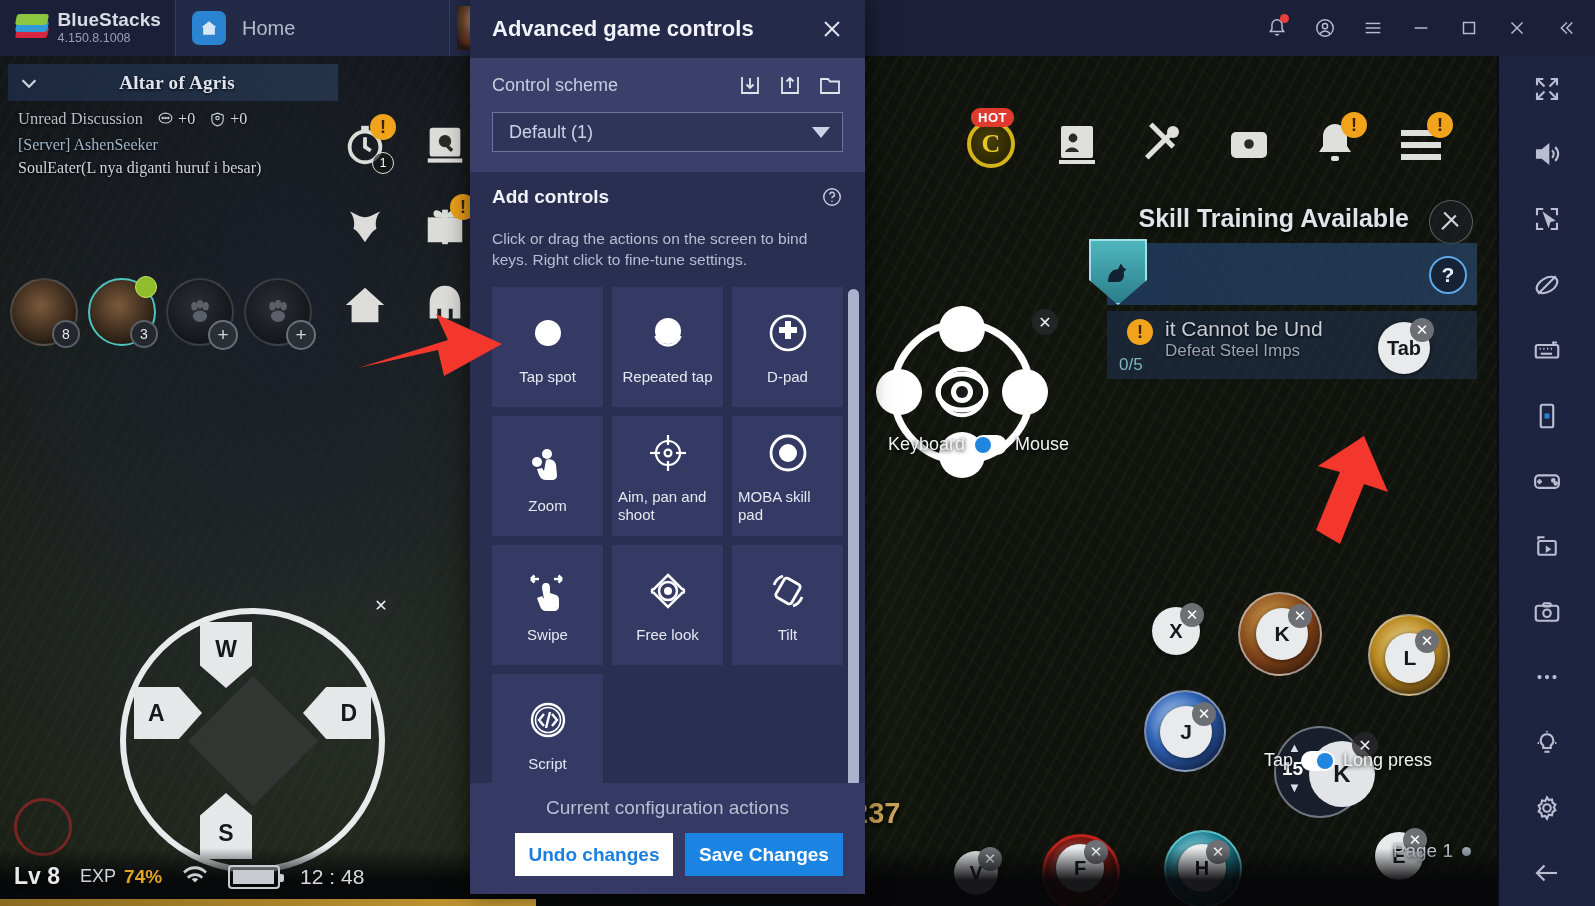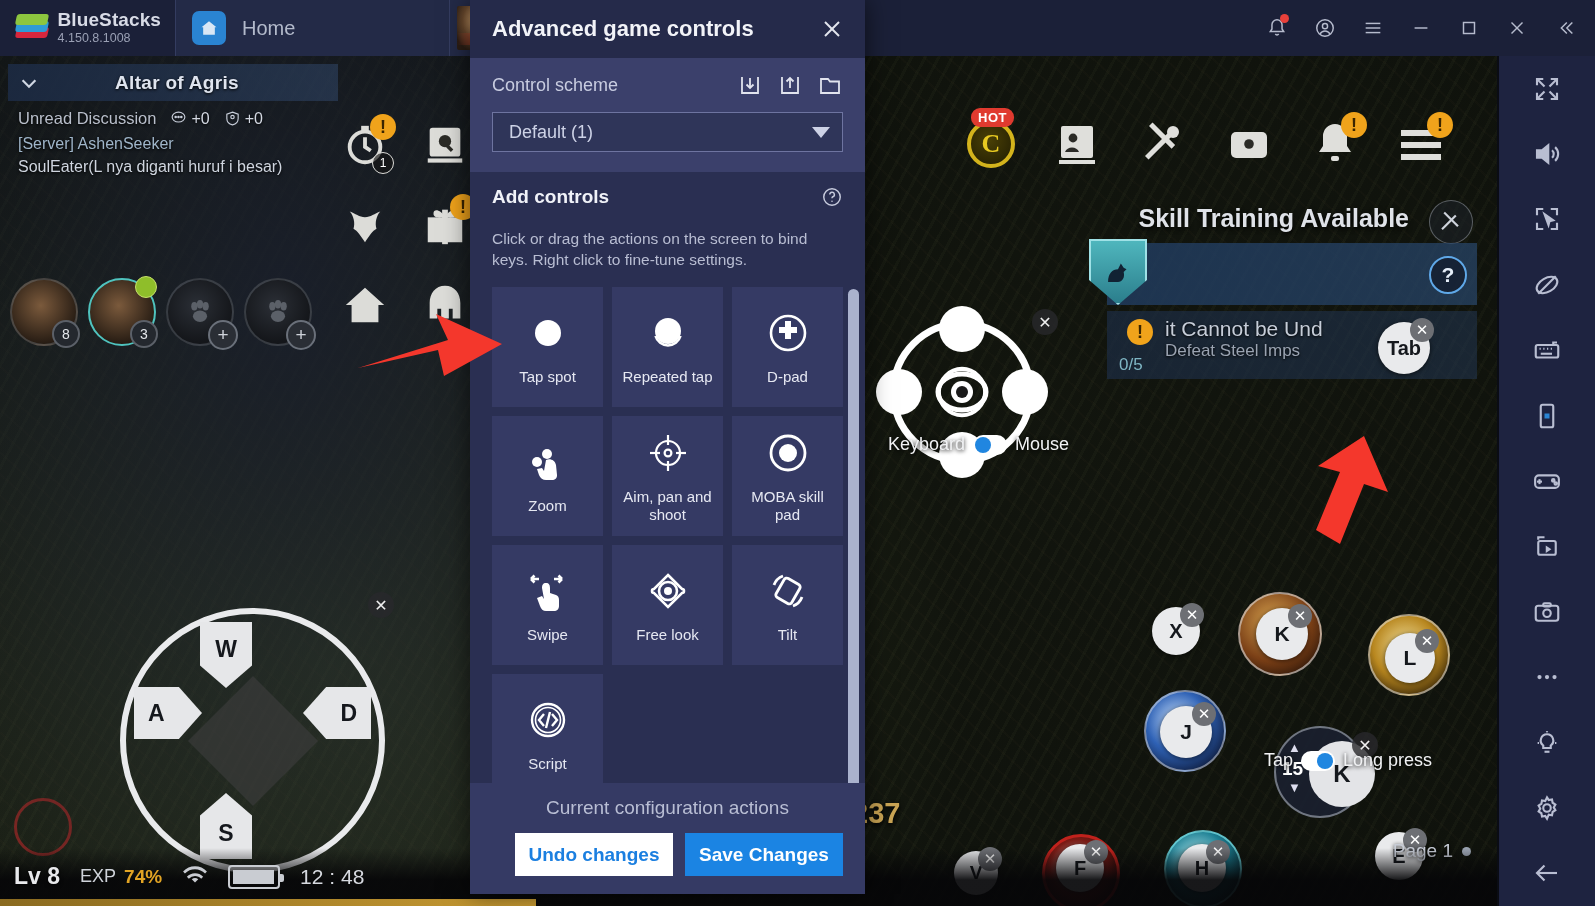--- a/index.html
+++ b/index.html
@@ -73,21 +73,21 @@
     background:
       repeating-linear-gradient(118deg, rgba(120,130,80,.055) 0 3px, rgba(0,0,0,0) 3px 12px),
       repeating-linear-gradient(42deg, rgba(90,70,45,.05) 0 2px, rgba(0,0,0,0) 2px 16px);
   }
   .game::after{
     content:""; position:absolute; left:-5%; top:-10%; width:60%; height:130%;
     background: radial-gradient(ellipse at 40% 30%, rgba(25,30,45,.85), rgba(5,6,10,.0) 70%);
   }
 
   
-  .chatbox { position:absolute; left:8px; top:8px; width:330px; z-index:3; }
+  .chatbox { position:absolute; left:8px; top:8px; width:330px; z-index:3;font-family:Liberation Serif, serif; }
   .chat-head {
     height:37px; background: linear-gradient(90deg, rgba(28,42,66,.92), rgba(48,70,104,.55));
     display:flex; align-items:center; padding:0 10px; gap:8px;
   }
   .chev-down { width:22px; height:22px; stroke:#cfd6e2; fill:none; stroke-width:2.4; }
   .chat-head-title { flex:1; text-align:center; color:#dfe4ee; font-size:19px; font-weight:bold; letter-spacing:.3px; padding-right:22px;
     text-shadow:0 1px 3px #000; }
   .chat-sub { display:flex; align-items:center; gap:14px; padding:8px 10px 2px 10px; }
   .chat-sub-label { color:#b9bfcb; font-size:16.5px; text-shadow:0 1px 3px #000; }
   .chat-pill { display:flex; align-items:center; gap:4px; color:#d3d8e2; font-size:16px; text-shadow:0 1px 3px #000;}
@@ -281,21 +281,21 @@
   .addctl-q { position:absolute; right:22px; top:14px; width:22px;height:22px;}
   .addctl-q svg{width:22px;height:22px;stroke:#c7cbdd;fill:none;stroke-width:1.6;}
   .addctl-p { color:#b8bdd2; font-size:15.5px; line-height:1.35; margin-top:21px; }
 
   .grid-wrap { flex:1; overflow:hidden; position:relative; padding:10px 22px 0 22px; }
   .grid { display:grid; grid-template-columns:repeat(3,1fr); gap:9px; }
   .card { background:#353a64; height:120px; display:flex; flex-direction:column;
           align-items:center; justify-content:center; gap:10px; cursor:pointer; padding:6px;}
   .card .ci { height:50px; display:flex; align-items:center; justify-content:center; }
   .card .ci svg { width:44px; height:44px; fill:#fff; stroke:#fff; }
-  .card .cl { color:#e6e8f2; font-size:15px; text-align:center; line-height:1.2; }
+  .card .cl { color:#e6e8f2; font-size:15px; text-align:left; line-height:1.2; }
   .scrollbar { position:absolute; right:6px; top:12px; width:11px; height:600px; background:rgba(255,255,255,.05); border-radius:6px;}
   .scrollthumb { position:absolute; right:6px; top:12px; width:11px; height:596px; background:#aab2cd; border-radius:6px; }
 
   .dlg-foot { background:#353a64; padding:14px 22px 18px 22px; }
   .foot-label { text-align:center; color:#b9bed4; font-size:19px; }
   .foot-btns { display:flex; gap:12px; margin-top:14px;padding-left:23px; }
   .btn { flex:1; height:43px; display:flex; align-items:center; justify-content:center;
          font-size:19px; font-weight:bold; cursor:pointer; }
   .btn.undo { background:#fff; color:#1b7fe0; }
   .btn.save { background:#1b84e3; color:#fff; }

